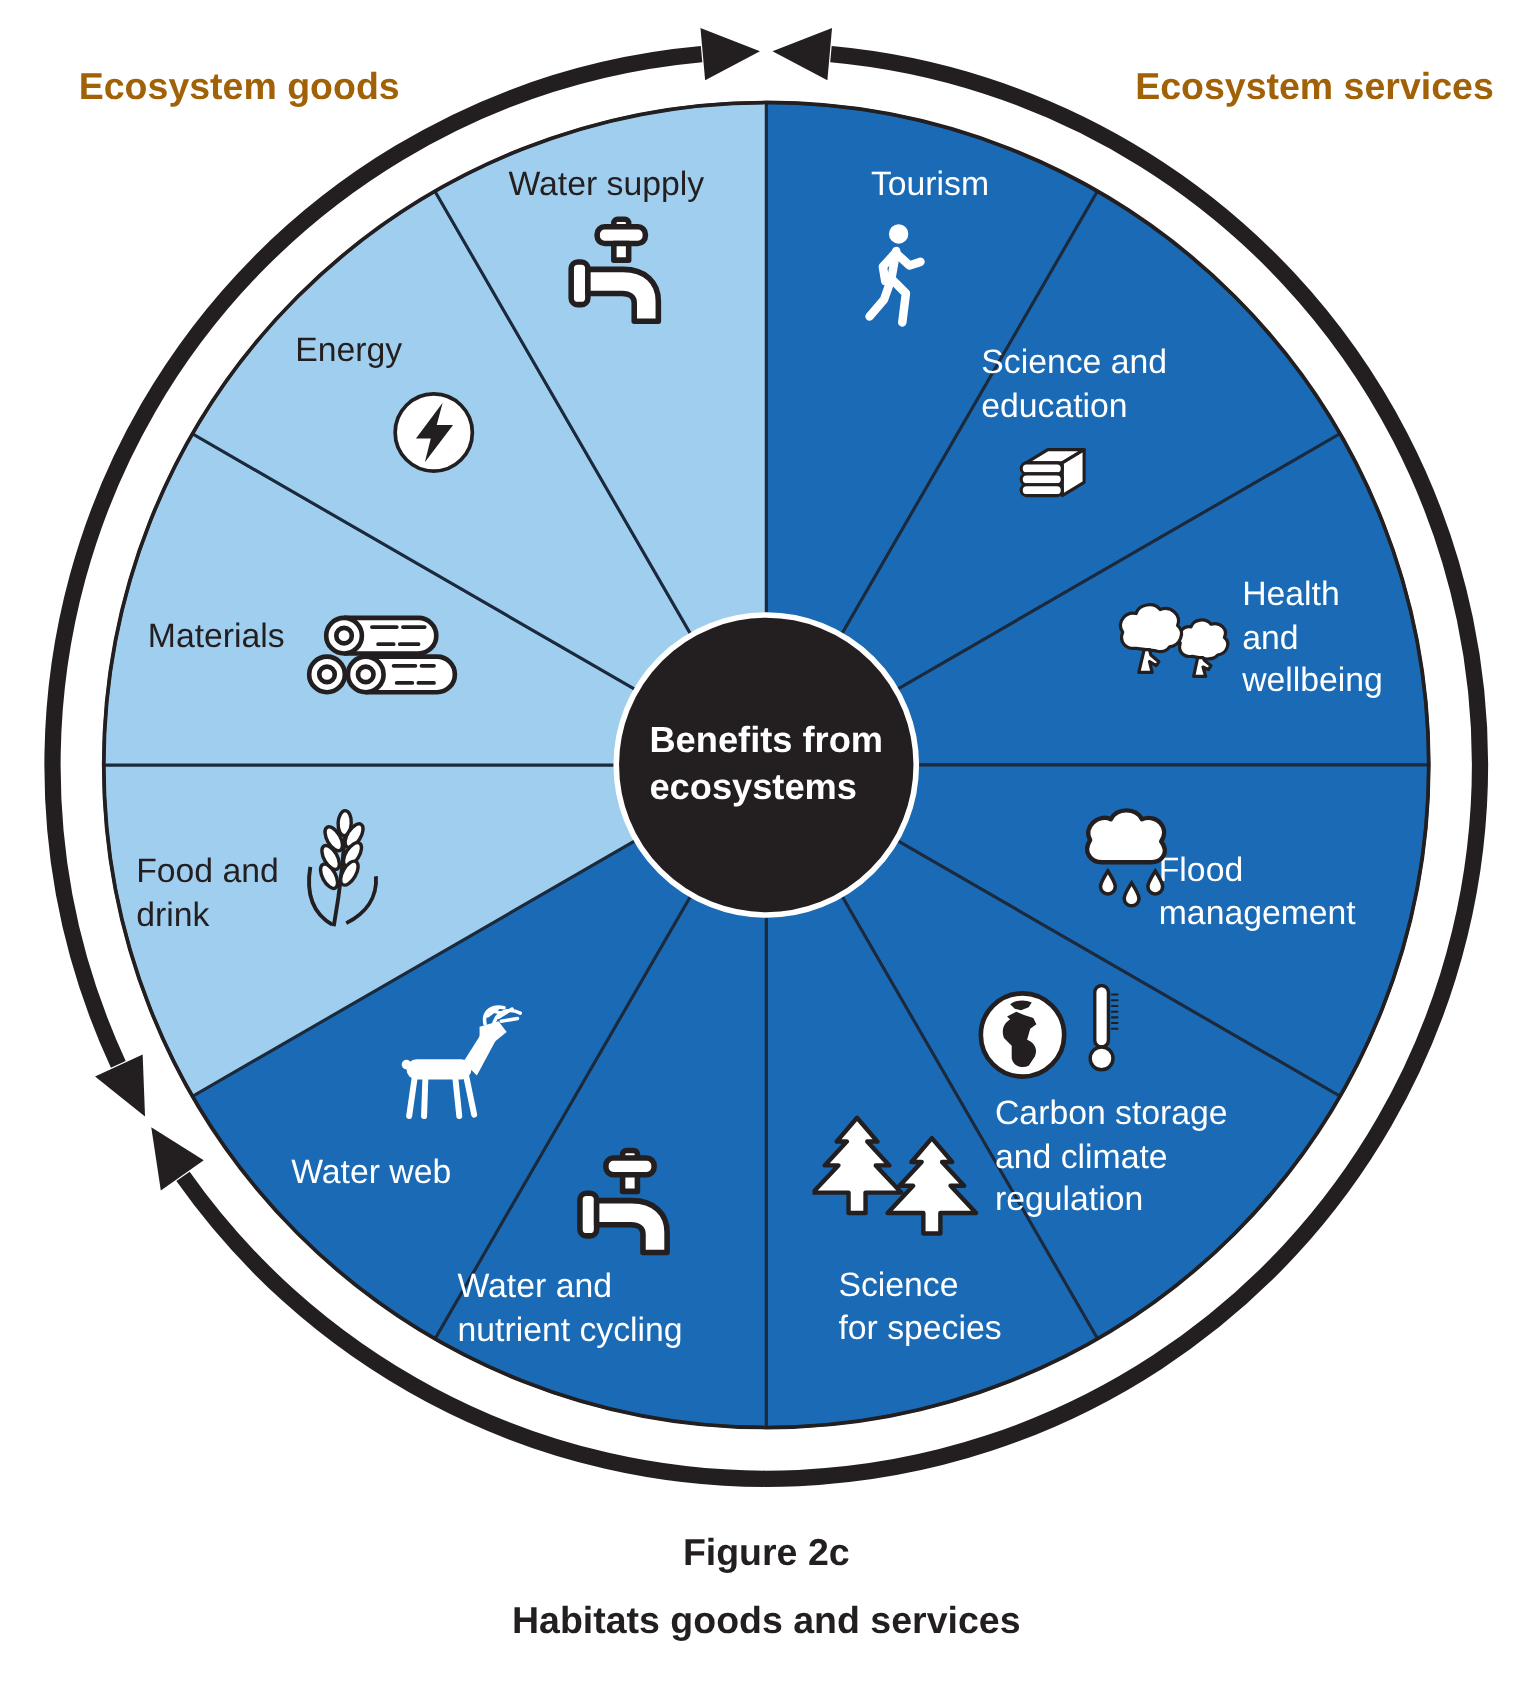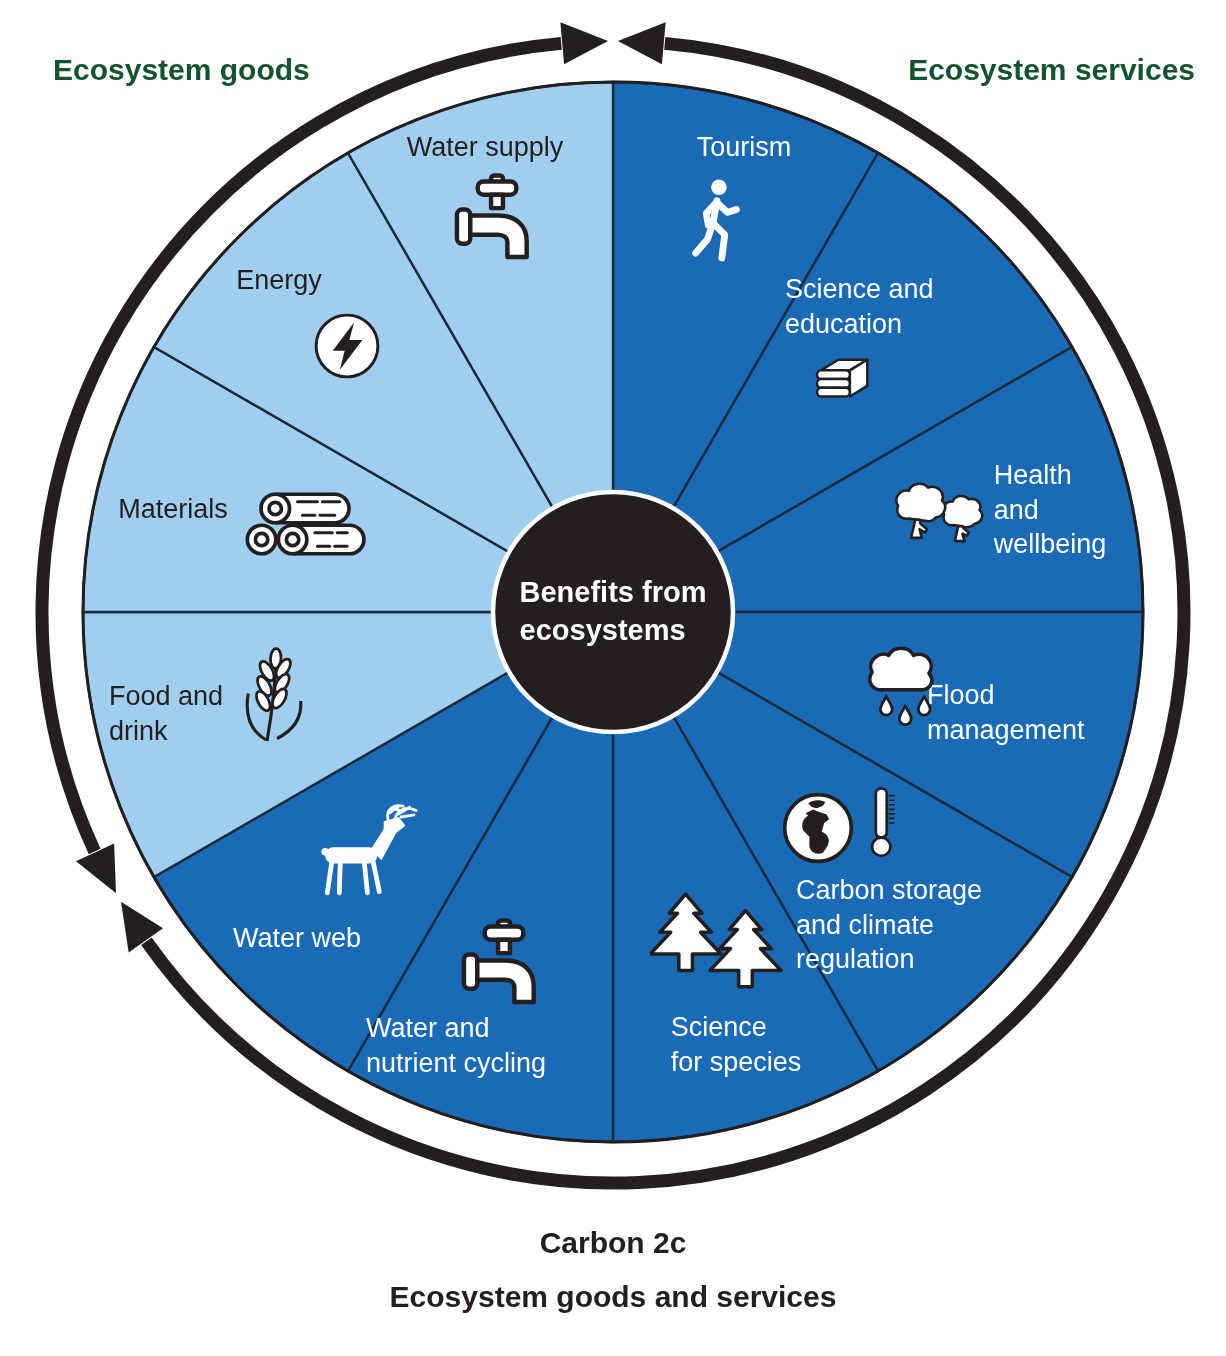--- a/index.html
+++ b/index.html
@@ -2,21 +2,21 @@
 <html><head>
 <meta charset="utf-8">
 <style>
   html,body{margin:0;padding:0;background:#ffffff;}
   #stage{
     position:relative;width:1226px;height:1356px;background:#ffffff;
     font-family:"Liberation Sans",sans-serif;overflow:hidden;
   }
   #wheel{position:absolute;left:0;top:0;}
   .corner-label{
-    position:absolute;font-weight:bold;font-size:30px;color:#14532d;white-space:nowrap;
+    position:absolute;font-weight:bold;font-size:30px;color:#a16207;white-space:nowrap;margin-left:10px;
   }
   .seg-label{
     position:absolute;transform:translate(-50%,-50%);
     font-size:27px;line-height:1.28;text-align:left;white-space:pre-line;
   }
   .goods-text{color:#231F20;}
   .services-text{color:#ffffff;}
   .center-label{
     position:absolute;transform:translate(-50%,-50%);
     font-size:29px;font-weight:bold;color:#ffffff;white-space:pre-line;
@@ -263,16 +263,16 @@
       <svg viewBox="0 0 64 64">
         <use href="#i-bolt"></use>
       </svg>
     </div>
   <div class="icon" style="left:497px;top:217px;width:95px;height:89px">
       <svg viewBox="0 0 64 60">
         <use href="#i-tap"></use>
       </svg>
     </div>
 
-  <div class="caption" style="top:1226px">Carbon 2c</div>
-  <div class="caption" style="top:1280px">Ecosystem goods and services</div>
+  <div class="caption" style="top:1226px">Figure 2c</div>
+  <div class="caption" style="top:1280px">Habitats goods and services</div>
 
 </div>
 
 </body></html>

